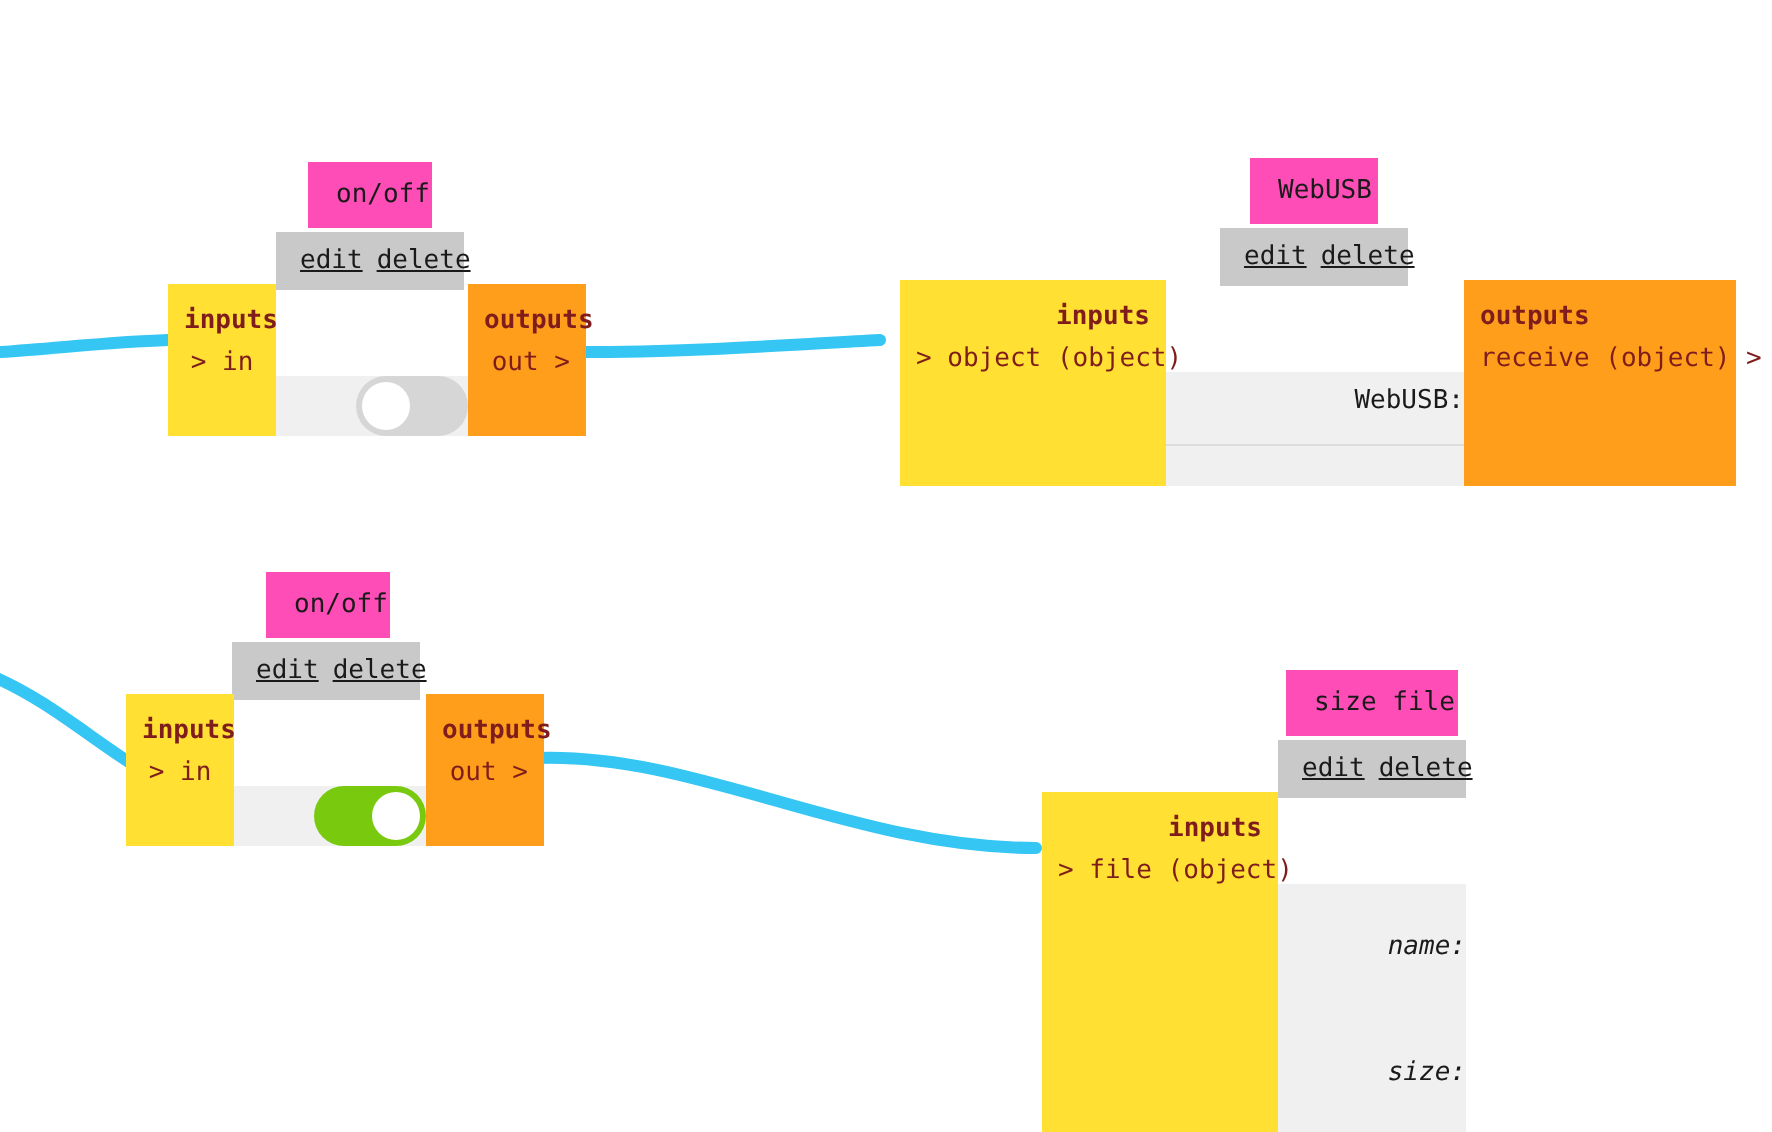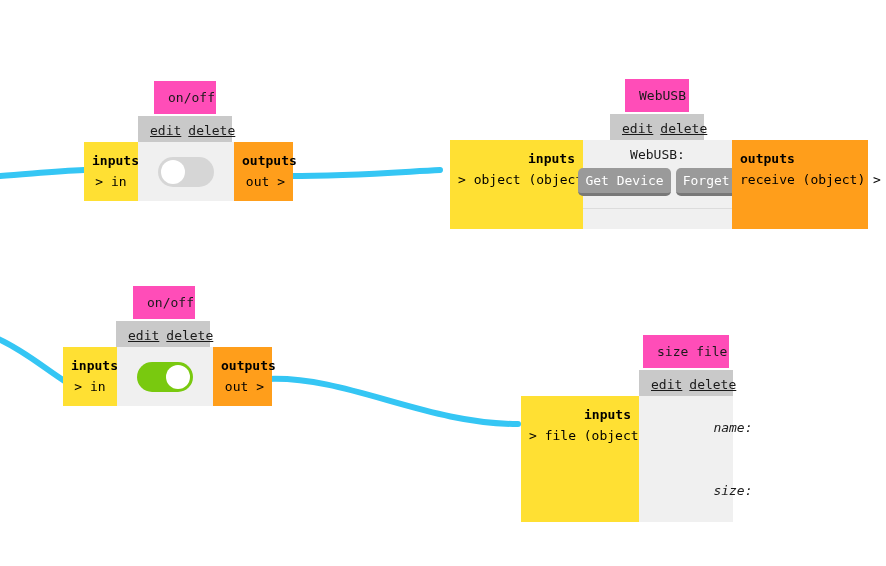--- a/index.html
+++ b/index.html
@@ -60,21 +60,21 @@
   .row {
     position: absolute;
     display: flex;
     align-items: stretch;
   }
   .ports {
     box-sizing: border-box;
     padding: 8px 8px 9px 8px;
     font-size: 13px;
     line-height: 1.62;
-    color: #000000;
+    color: #7f1d1d;
     white-space: nowrap;
   }
   .ports .hd {
     font-weight: bold;
     display: block;
   }
   .ports .pt { display: block; }
   .inputs {
     background: #ffe033;
     text-align: right;
@@ -83,22 +83,23 @@
   .outputs {
     background: #ff9e1b;
     text-align: left;
   }
   .outputs .pt { text-align: right; }
   .body {
     background: #f0f0f0;
     box-sizing: border-box;
     display: flex;
     flex-direction: column;
-    align-items: center;
+    align-items: flex-end;
     justify-content: center;
+    margin-top: 46px;
   }
 
   
   .switch {
     width: 56px;
     height: 30px;
     border-radius: 15px;
     background: #d6d6d6;
     position: relative;
     cursor: pointer;
@@ -196,24 +197,20 @@
       <span class="mi">edit</span><span class="gap"></span><span class="mi">delete</span>
     </div>
 
     <div class="row" style="left:450px; top:140px;">
       <div class="ports inputs" style="width:133px;">
         <span class="hd">inputs</span>
         <span class="pt">&gt; object (object)</span>
       </div>
       <div class="body" style="width:149px; justify-content:flex-start; padding-top:7px; padding-bottom:10px;">
         <div class="bodylabel">WebUSB:</div>
-        <div class="btnrow">
-          <button class="btn">Get Device</button>
-          <button class="btn">Forget</button>
-        </div>
         <div class="divider"></div>
       </div>
       <div class="ports outputs" style="width:136px;">
         <span class="hd">outputs</span>
         <span class="pt">receive (object) &gt;</span>
       </div>
     </div>
   </div>
 
   <div class="node">

